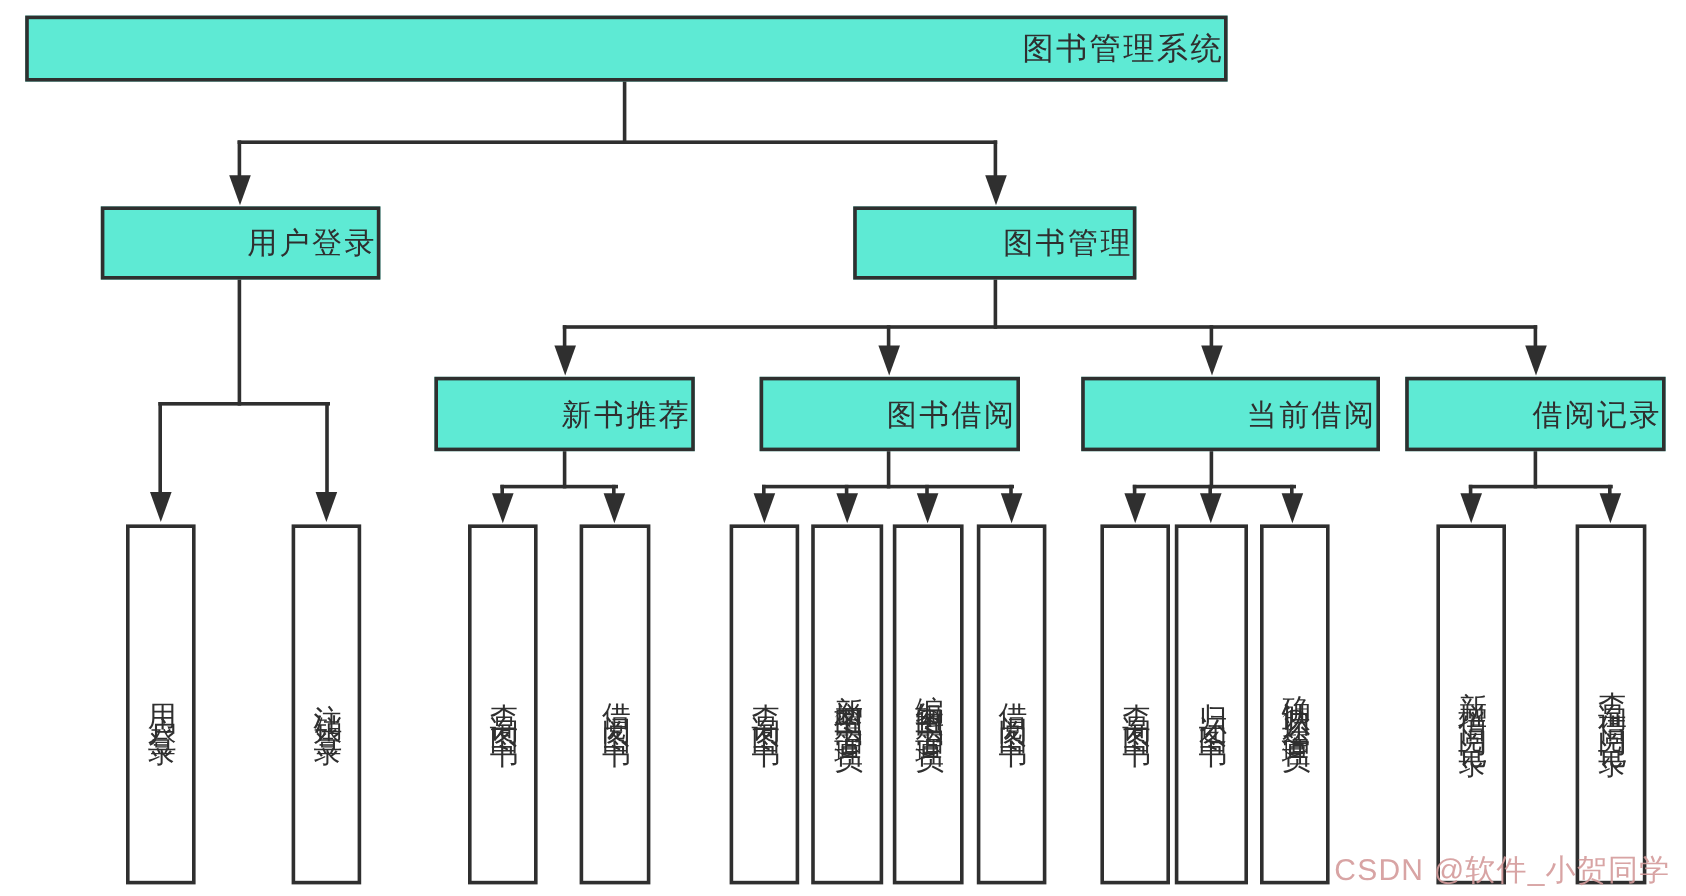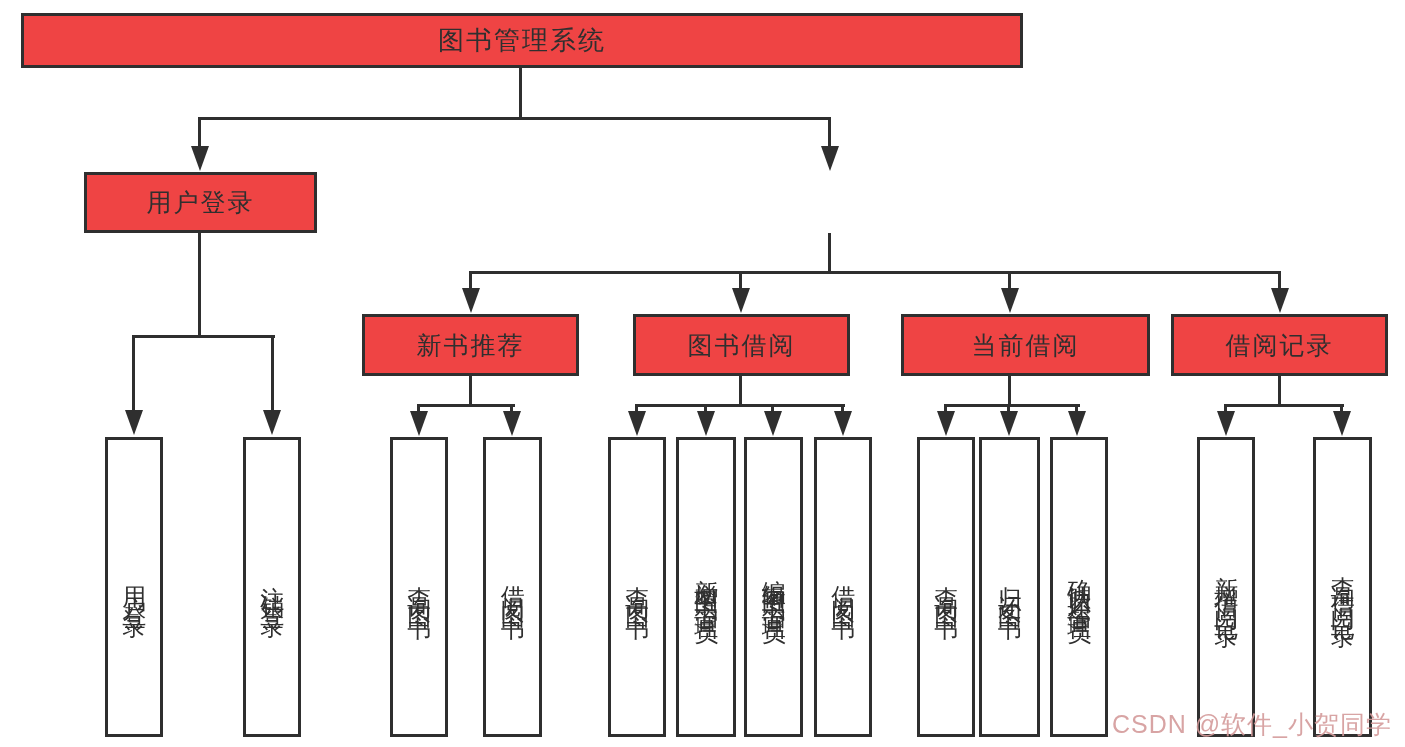--- a/index.html
+++ b/index.html
@@ -12,24 +12,24 @@
     width: 1405px;
     height: 747px;
     background: #ffffff;
     overflow: hidden;
   }
   
   .hbox {
     position: absolute;
     box-sizing: border-box;
     border: 3px solid #2f2f2f;
-    background: #ef4444;
+    background: #5eead4;
     display: flex;
     align-items: center;
-    justify-content: center;
+    justify-content: flex-end;
     color: #2f2f2f;
     font-size: 25px;
     letter-spacing: 2px;
     white-space: nowrap;
   }
   
   .vbox {
     position: absolute;
     top: 437px;
     height: 300px;
@@ -86,20 +86,23 @@
 
   <div class="ln v" style="left:519px; top:68px; height:51px;"></div>
   <div class="ln h" style="left:198px; top:117px; width:633px;"></div>
   <div class="ln v" style="left:198px; top:117px; height:31px;"></div>
   <div class="ln v" style="left:828px; top:117px; height:31px;"></div>
   <div class="ah" style="left:191px; top:146px;"></div>
   <div class="ah" style="left:821px; top:146px;"></div>
 
   <div class="hbox" style="left:84px; top:172px; width:233px; height:61px;">
     <span>用户登录</span>
+  </div>
+  <div class="hbox" style="left:711px; top:172px; width:236px; height:61px;">
+    <span>图书管理</span>
   </div>
 
   <div class="ln v" style="left:198px; top:233px; height:105px;"></div>
   <div class="ln h" style="left:132px; top:335px; width:143px;"></div>
   <div class="ln v" style="left:132px; top:335px; height:78px;"></div>
   <div class="ln v" style="left:271px; top:335px; height:78px;"></div>
   <div class="ah" style="left:125px; top:410px;"></div>
   <div class="ah" style="left:263px; top:410px;"></div>
 
   <div class="ln v" style="left:828px; top:233px; height:41px;"></div>

